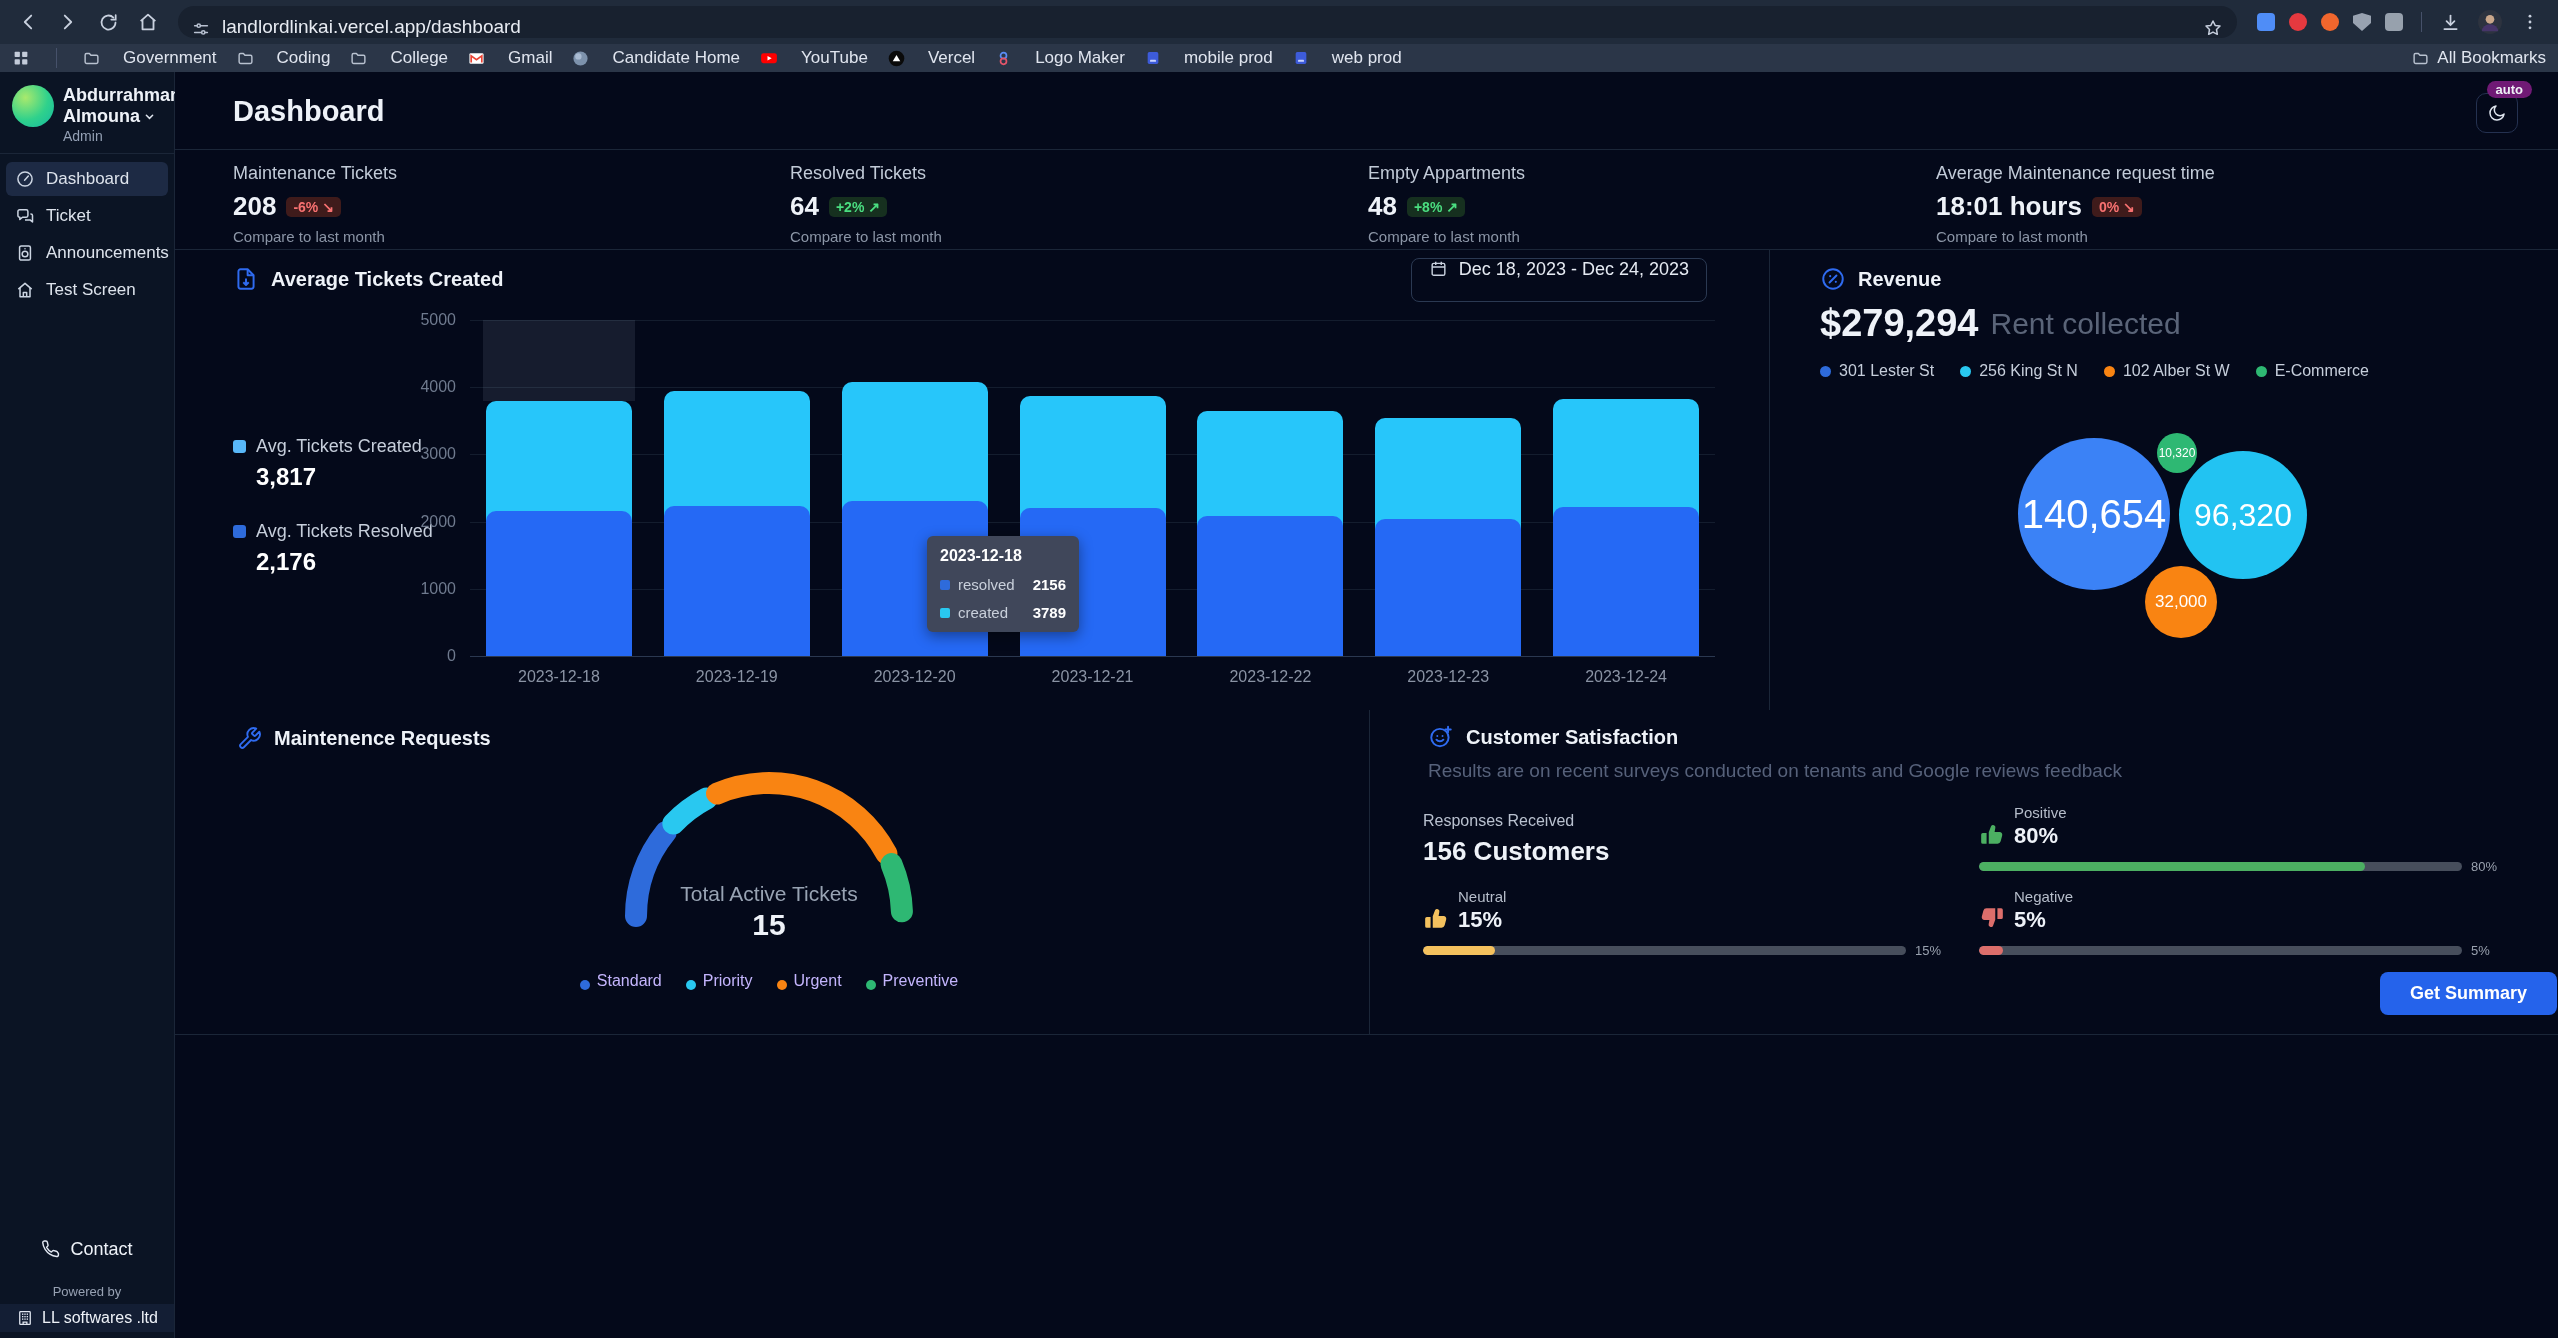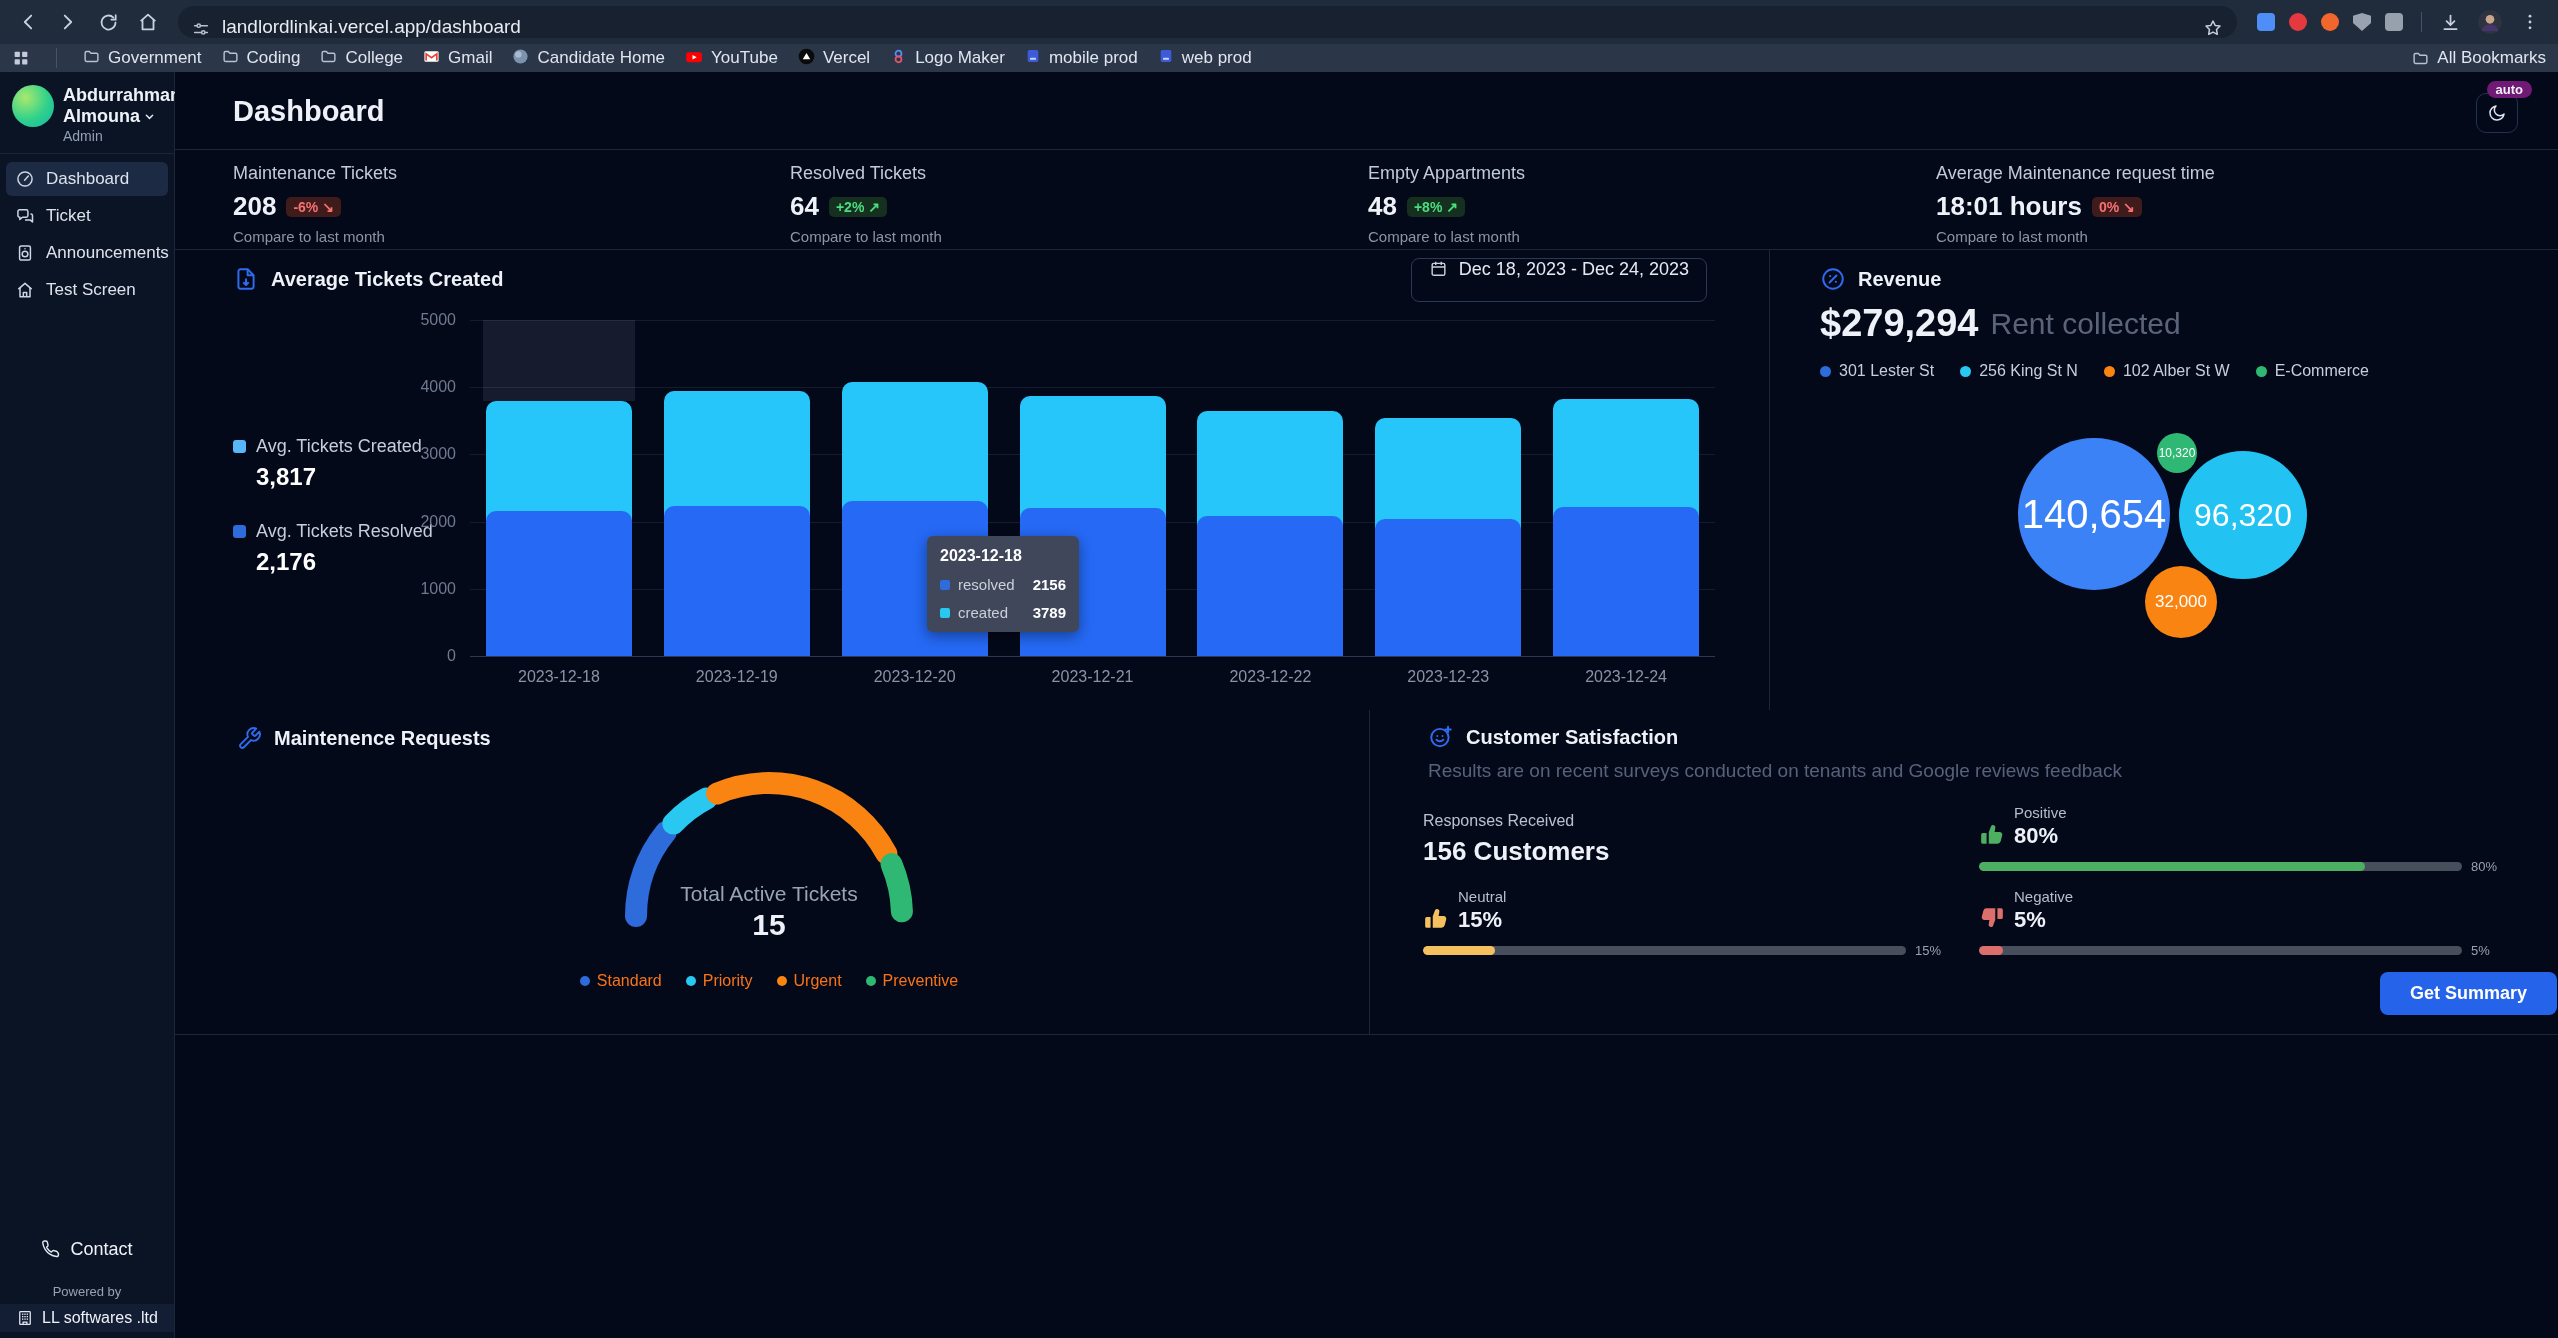--- a/index.html
+++ b/index.html
@@ -16,21 +16,21 @@
   .chrome{height:44px;background:var(--chrome);display:flex;align-items:center;padding:0 10px;gap:4px}
   .cbtn{width:36px;height:36px;border-radius:50%;display:flex;align-items:center;justify-content:center;color:#c9d1df;flex:0 0 auto}
   .urlbar{flex:1;height:32px;background:var(--pill);border-radius:16px;margin:0 8px;display:flex;align-items:flex-end;padding:0 14px;gap:12px;min-width:0}
   .urlbar .url{font-size:19px;color:#e7ebf2;white-space:nowrap}
   .urlbar .spacer{flex:1}
   .ext{width:18px;height:18px;flex:0 0 auto}
   .extrow{display:flex;align-items:center;gap:14px;margin:0 8px}
   .vsep{width:1px;height:20px;background:#46516a;margin:0 6px}
   
   .bmbar{height:28px;background:var(--bmbar);display:flex;align-items:center;padding:0 12px;gap:20px;font-size:17px;color:#e0e5ef}
-  .bm-item{display:flex;align-items:flex-start;gap:8px;white-space:nowrap}
+  .bm-item{display:flex;align-items:center;gap:23px;white-space:nowrap}
   .allbm{margin-left:auto;display:flex;align-items:center;gap:8px}
   
   .app{display:flex;height:1266px}
   .sidebar{width:175px;background:var(--sidebg);border-right:1px solid var(--border);display:flex;flex-direction:column}
   .profile{display:flex;gap:9px;padding:13px 10px 9px 12px;border-bottom:1px solid var(--border)}
   .avatar{width:42px;height:42px;border-radius:50%;flex:0 0 auto;
           background:radial-gradient(circle at 32% 30%,#a9e96d,#2fd18c 55%,#14b9a2)}
   .uname{font-size:18px;font-weight:700;line-height:1.15;width:100px}
   .uchev{display:inline-block;vertical-align:-2px;margin-left:2px}
   .urole{font-size:14px;color:var(--gray);margin-top:2px}
@@ -97,21 +97,21 @@
   .rl-dot{width:11px;height:11px;border-radius:50%}
   .bubble{position:absolute;border-radius:50%;display:flex;align-items:center;justify-content:center;color:#fff}
   
   .bottom-row{position:absolute;left:0;right:0;top:638px;height:325px;border-bottom:1px solid var(--border)}
   .gauge-panel{position:absolute;left:0;top:0;width:1195px;height:100%;border-right:1px solid var(--border)}
   .gauge-svg{position:absolute;left:434px;top:44px}
   .gauge-center{position:absolute;left:434px;top:172px;width:320px;text-align:center}
   .gauge-center .gc-label{font-size:21px;color:#98a3b3}
   .gauge-center .gc-val{font-size:30px;font-weight:700;margin-top:2px}
   .gauge-legend{position:absolute;left:374px;top:262px;width:440px;display:flex;justify-content:center;gap:24px}
-  .gl-item{display:flex;align-items:center;gap:7px;font-size:16px;color:#f97316;white-space:nowrap}
+  .gl-item{display:flex;align-items:flex-end;gap:7px;font-size:16px;color:#c4b5fd;white-space:nowrap}
   .gl-dot{width:10px;height:10px;border-radius:50%}
   
   .sat-panel{position:absolute;left:1195px;right:0;top:0;height:100%}
   .sat-sub{position:absolute;left:58px;top:50px;font-size:19px;color:#56617a}
   .responses{position:absolute;left:53px;top:102px}
   .responses .r-label{font-size:16px;color:#b9c1cf}
   .responses .r-val{font-size:26px;font-weight:700;margin-top:6px}
   .metric{position:absolute;width:560px}
   .m-head{display:flex;align-items:flex-end;gap:9px}
   .m-icon{width:26px;height:26px;margin-bottom:2px}

